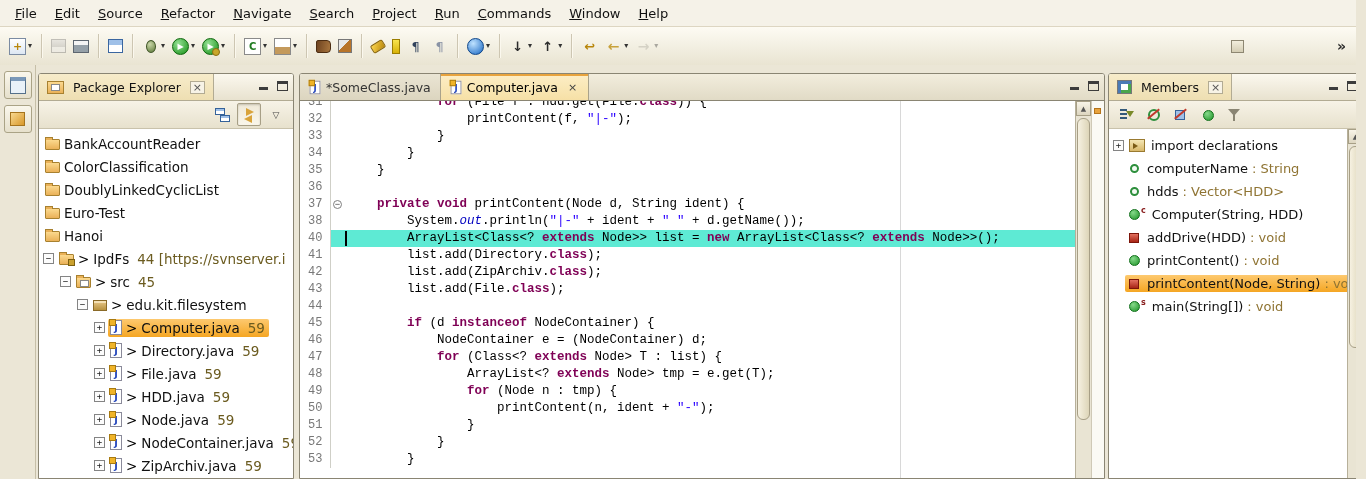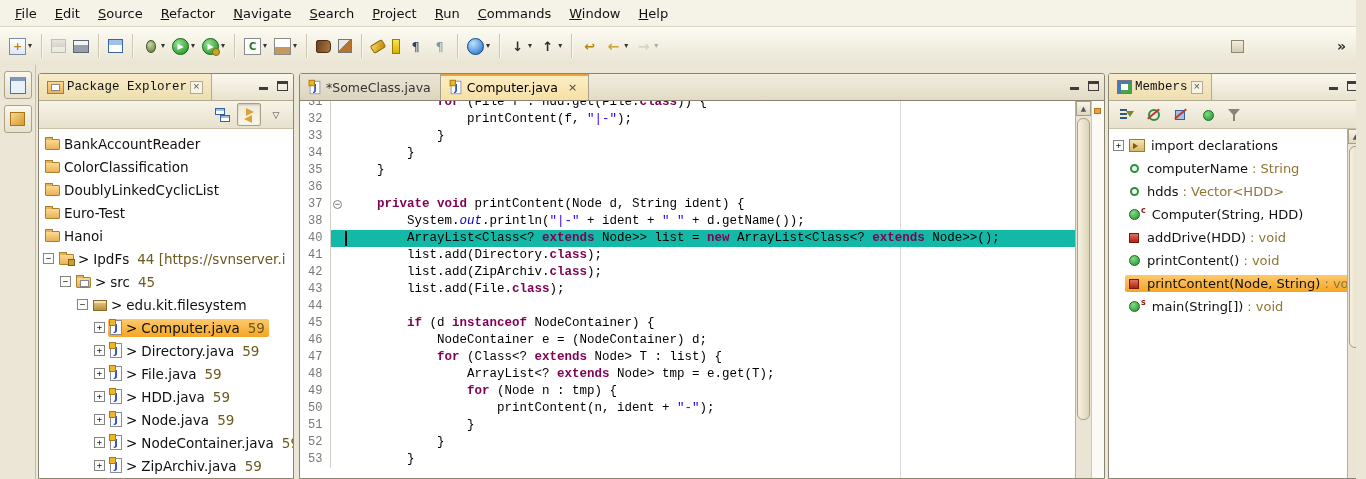--- a/index.html
+++ b/index.html
@@ -58,22 +58,22 @@
   .fsicon.b{width:13px;height:12px;background:linear-gradient(135deg,#f8d890,#d8982a);border:1px solid #a5741e;}
 
   .panel{position:absolute;top:8px;bottom:0;background:#fff;border:1px solid #8a8573;
          border-radius:3px 3px 0 0;overflow:hidden;box-sizing:border-box;}
   .panel.pkg{left:38px;width:256px;}
   .panel.editor{left:299px;width:806px;}
   .panel.members{left:1108px;width:256px;}
 
   .vhead{height:26px;background:linear-gradient(#fbf8ee,#e8e2cf);border-bottom:1px solid #b2ab93;
          display:flex;align-items:flex-end;position:relative;}
-  .vtab{height:26px;display:flex;align-items:center;gap:3px;padding:0 8px;box-sizing:border-box;
-        background:linear-gradient(#f7ecca,#eedfb2);border-right:1px solid #b2ab93;font-size:12.5px;white-space:nowrap;font-family:Liberation Mono, monospace;}
+  .vtab{height:26px;display:flex;align-items:center;gap:9px;padding:0 8px;box-sizing:border-box;
+        background:linear-gradient(#f7ecca,#eedfb2);border-right:1px solid #b2ab93;font-size:12.5px;white-space:nowrap;}
   .vclose{color:#555;font-size:11px;border:1px solid #b2ab93;padding:0 2px;line-height:11px;background:#f7f3e6;}
   .hbtns{position:absolute;right:5px;top:7px;display:flex;gap:8px;align-items:center;}
   .minb{width:11px;height:10px;position:relative;}
   .minb::after{content:"";position:absolute;left:1px;bottom:1px;width:9px;height:3px;background:#3c3c3c;}
   .maxb{width:11px;height:10px;border:1px solid #3c3c3c;border-top:3px solid #3c3c3c;box-sizing:border-box;}
 
   .vtools{height:27px;background:linear-gradient(#f7f3e7,#e7e1cd);border-bottom:1px solid #c9c2ab;
           display:flex;align-items:center;padding:0 5px;gap:3px;}
   .vtools.right{justify-content:flex-end;}
   .vtbtn{width:22px;height:21px;display:flex;align-items:center;justify-content:center;
@@ -127,21 +127,21 @@
             display:flex;align-items:flex-end;position:relative;}
   .etab{height:26px;display:flex;align-items:center;gap:5px;padding:0 9px;box-sizing:border-box;
         border-right:1px solid #a9a28b;background:linear-gradient(#eae5d4,#dcd5bf);font-size:12.5px;color:#333;white-space:nowrap;}
   .etab.active{background:linear-gradient(#fdeec6,#f6e0a6);color:#000;box-shadow:inset 0 2px 0 #e8a33d;}
   .tclose{color:#444;font-size:11px;margin-left:3px;border:1px solid transparent;padding:0 1px;}
   .ecb{display:flex;height:calc(100% - 26px);}
   .codewrap{flex:1;overflow:hidden;position:relative;background:#fff;}
   .pmargin{position:absolute;left:600px;top:0;bottom:0;width:1px;background:#d8d8d8;z-index:0;}
   #codelines{position:relative;z-index:1;margin-top:-7px;}
   .cline{display:flex;height:17px;line-height:17px;font-family:Liberation Mono, monospace;font-size:12.5px;}
-  .cline.hl{background:#14b8a6;}
+  .cline.hl{background:#5eead4;}
   .cline.hl .lnum{background:#fff;}
   .lnum{width:30px;flex:none;color:#787878;padding-left:8px;font-size:12px;box-sizing:border-box;}
   .fold{width:13px;flex:none;border-left:1px solid #cfcfc7;position:relative;}
   .foldm{position:absolute;left:2px;top:4px;width:9px;height:9px;border:1px solid #808080;border-radius:50%;
          background:#fff;font-size:9px;line-height:8px;text-align:center;color:#333;box-sizing:border-box;}
   .ctext{flex:1;white-space:pre;position:relative;padding-left:3px;}
   .caret{position:absolute;left:1px;top:1px;width:2px;height:15px;background:#000;}
   .tk-p{color:#000;}
   .tk-k{color:#7f0055;font-weight:bold;}
   .tk-s{color:#2a00ff;}

